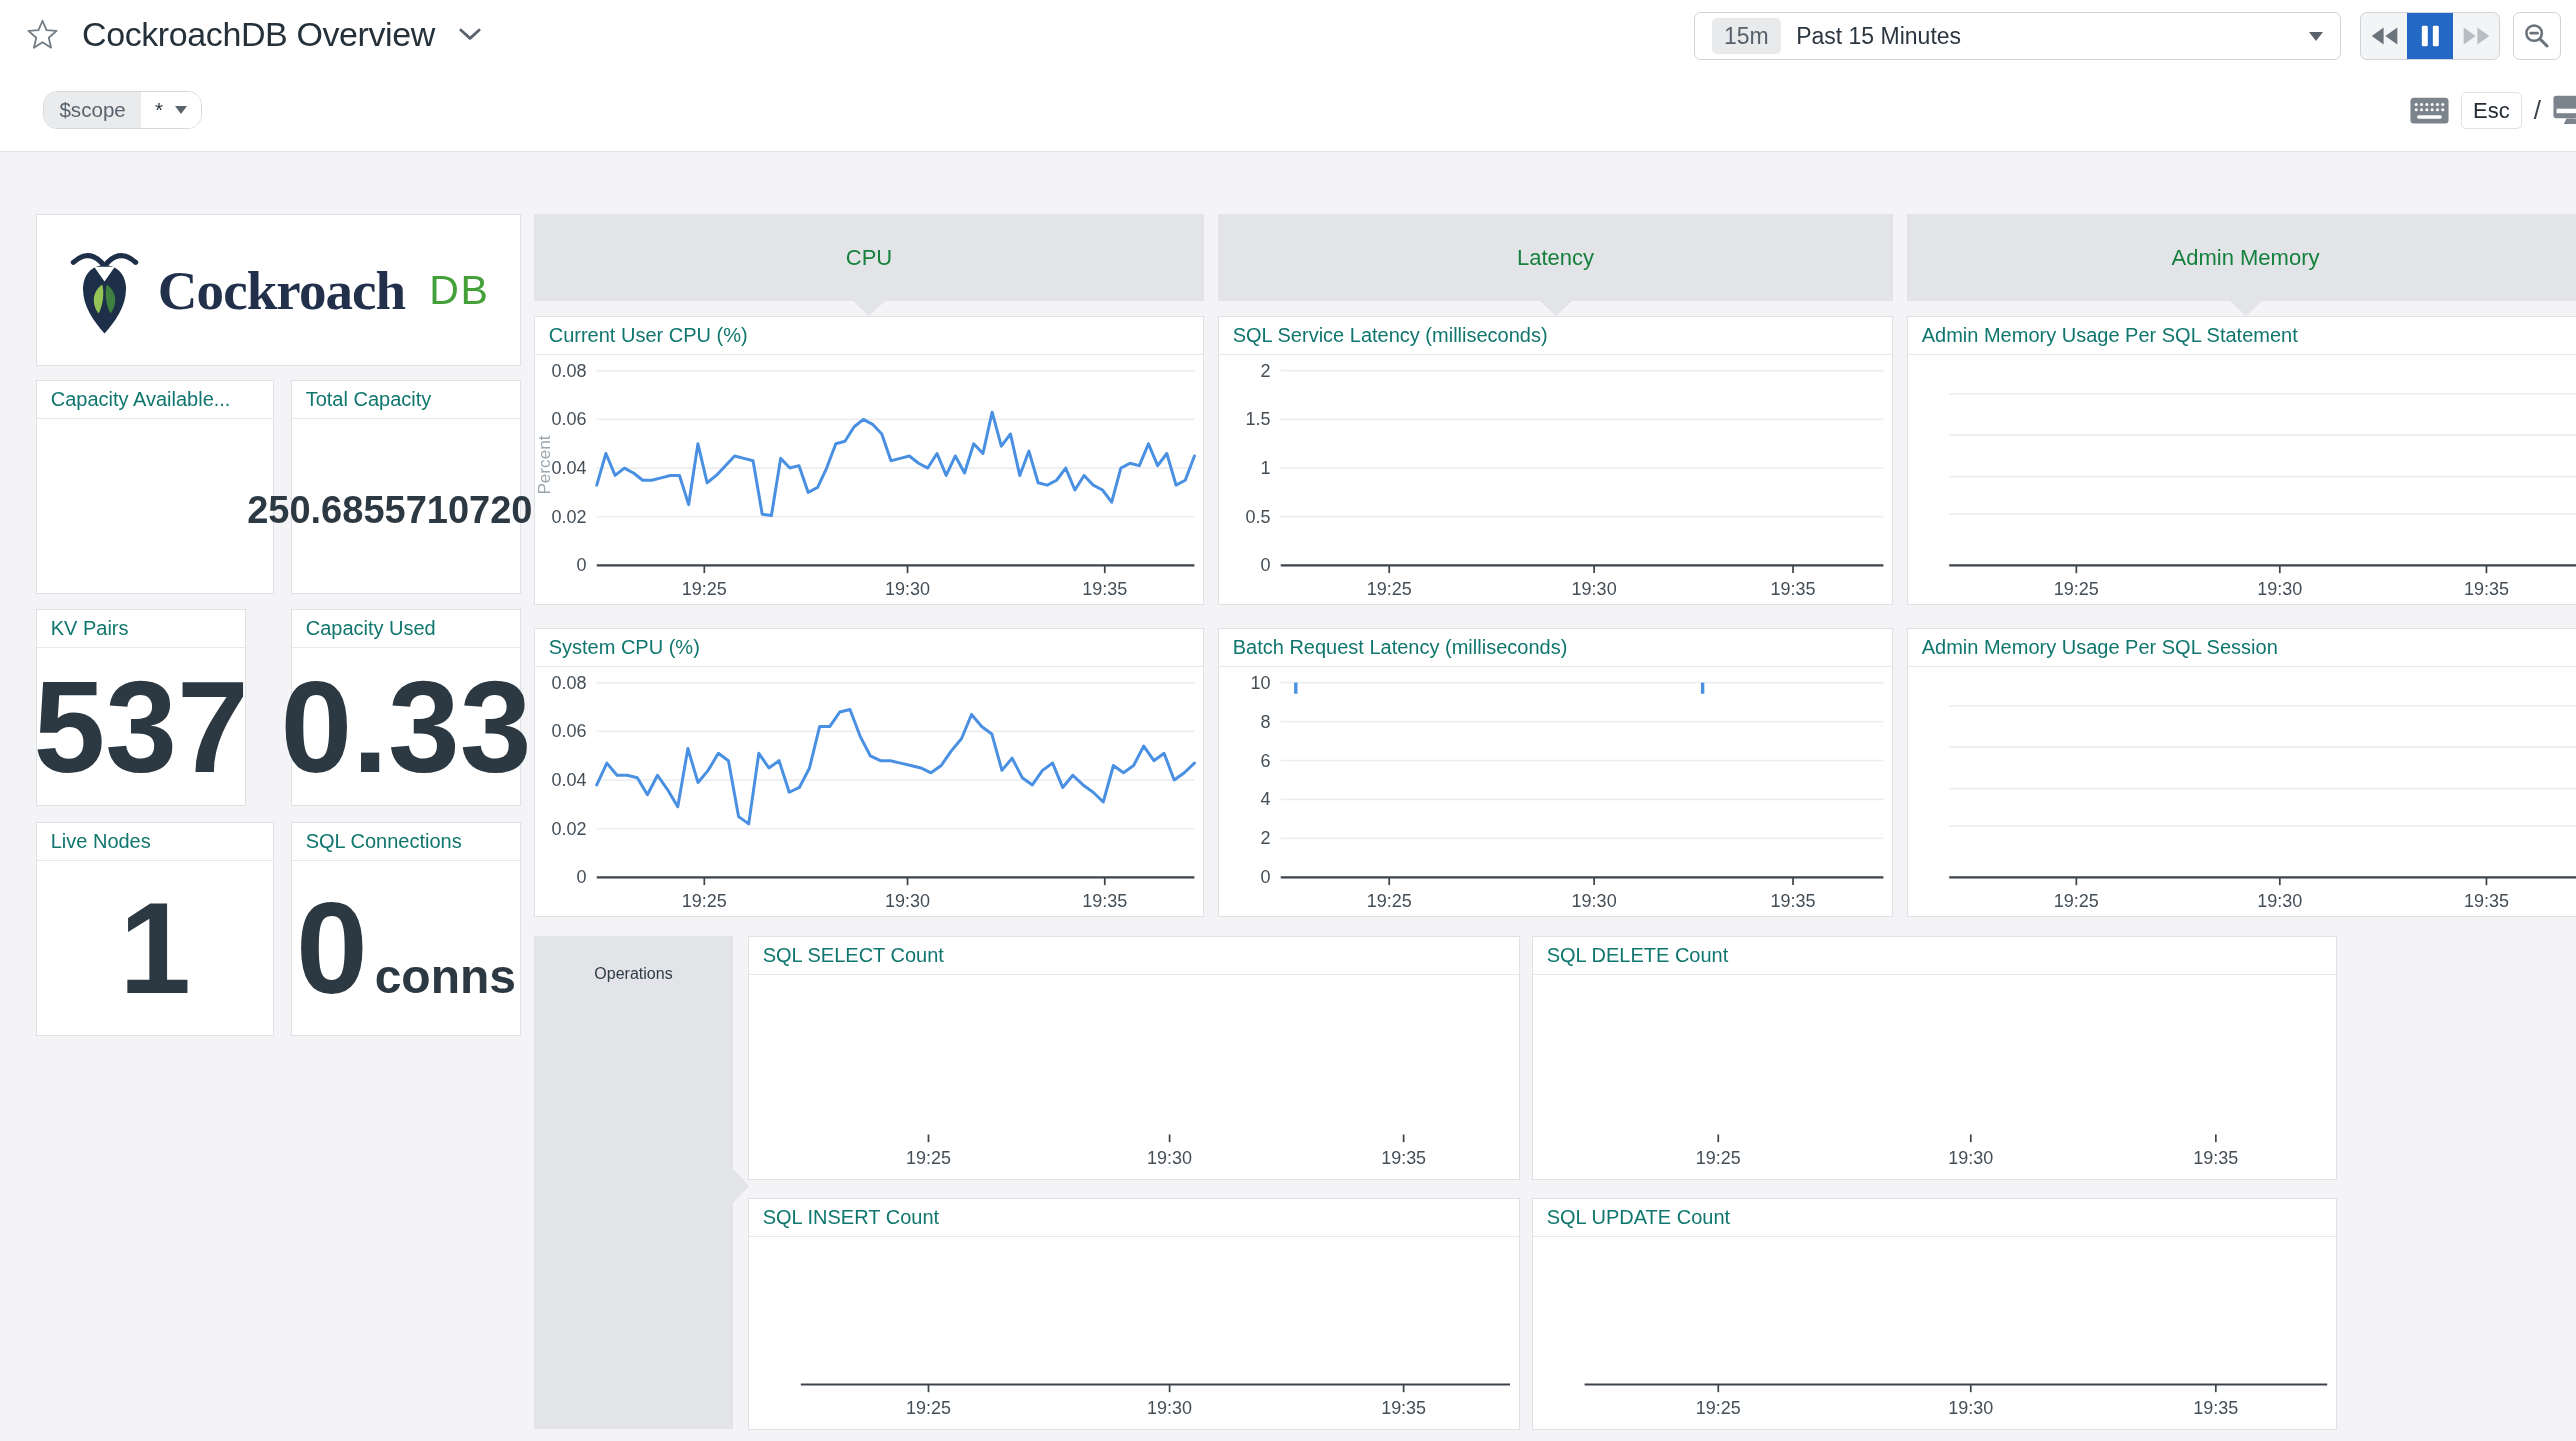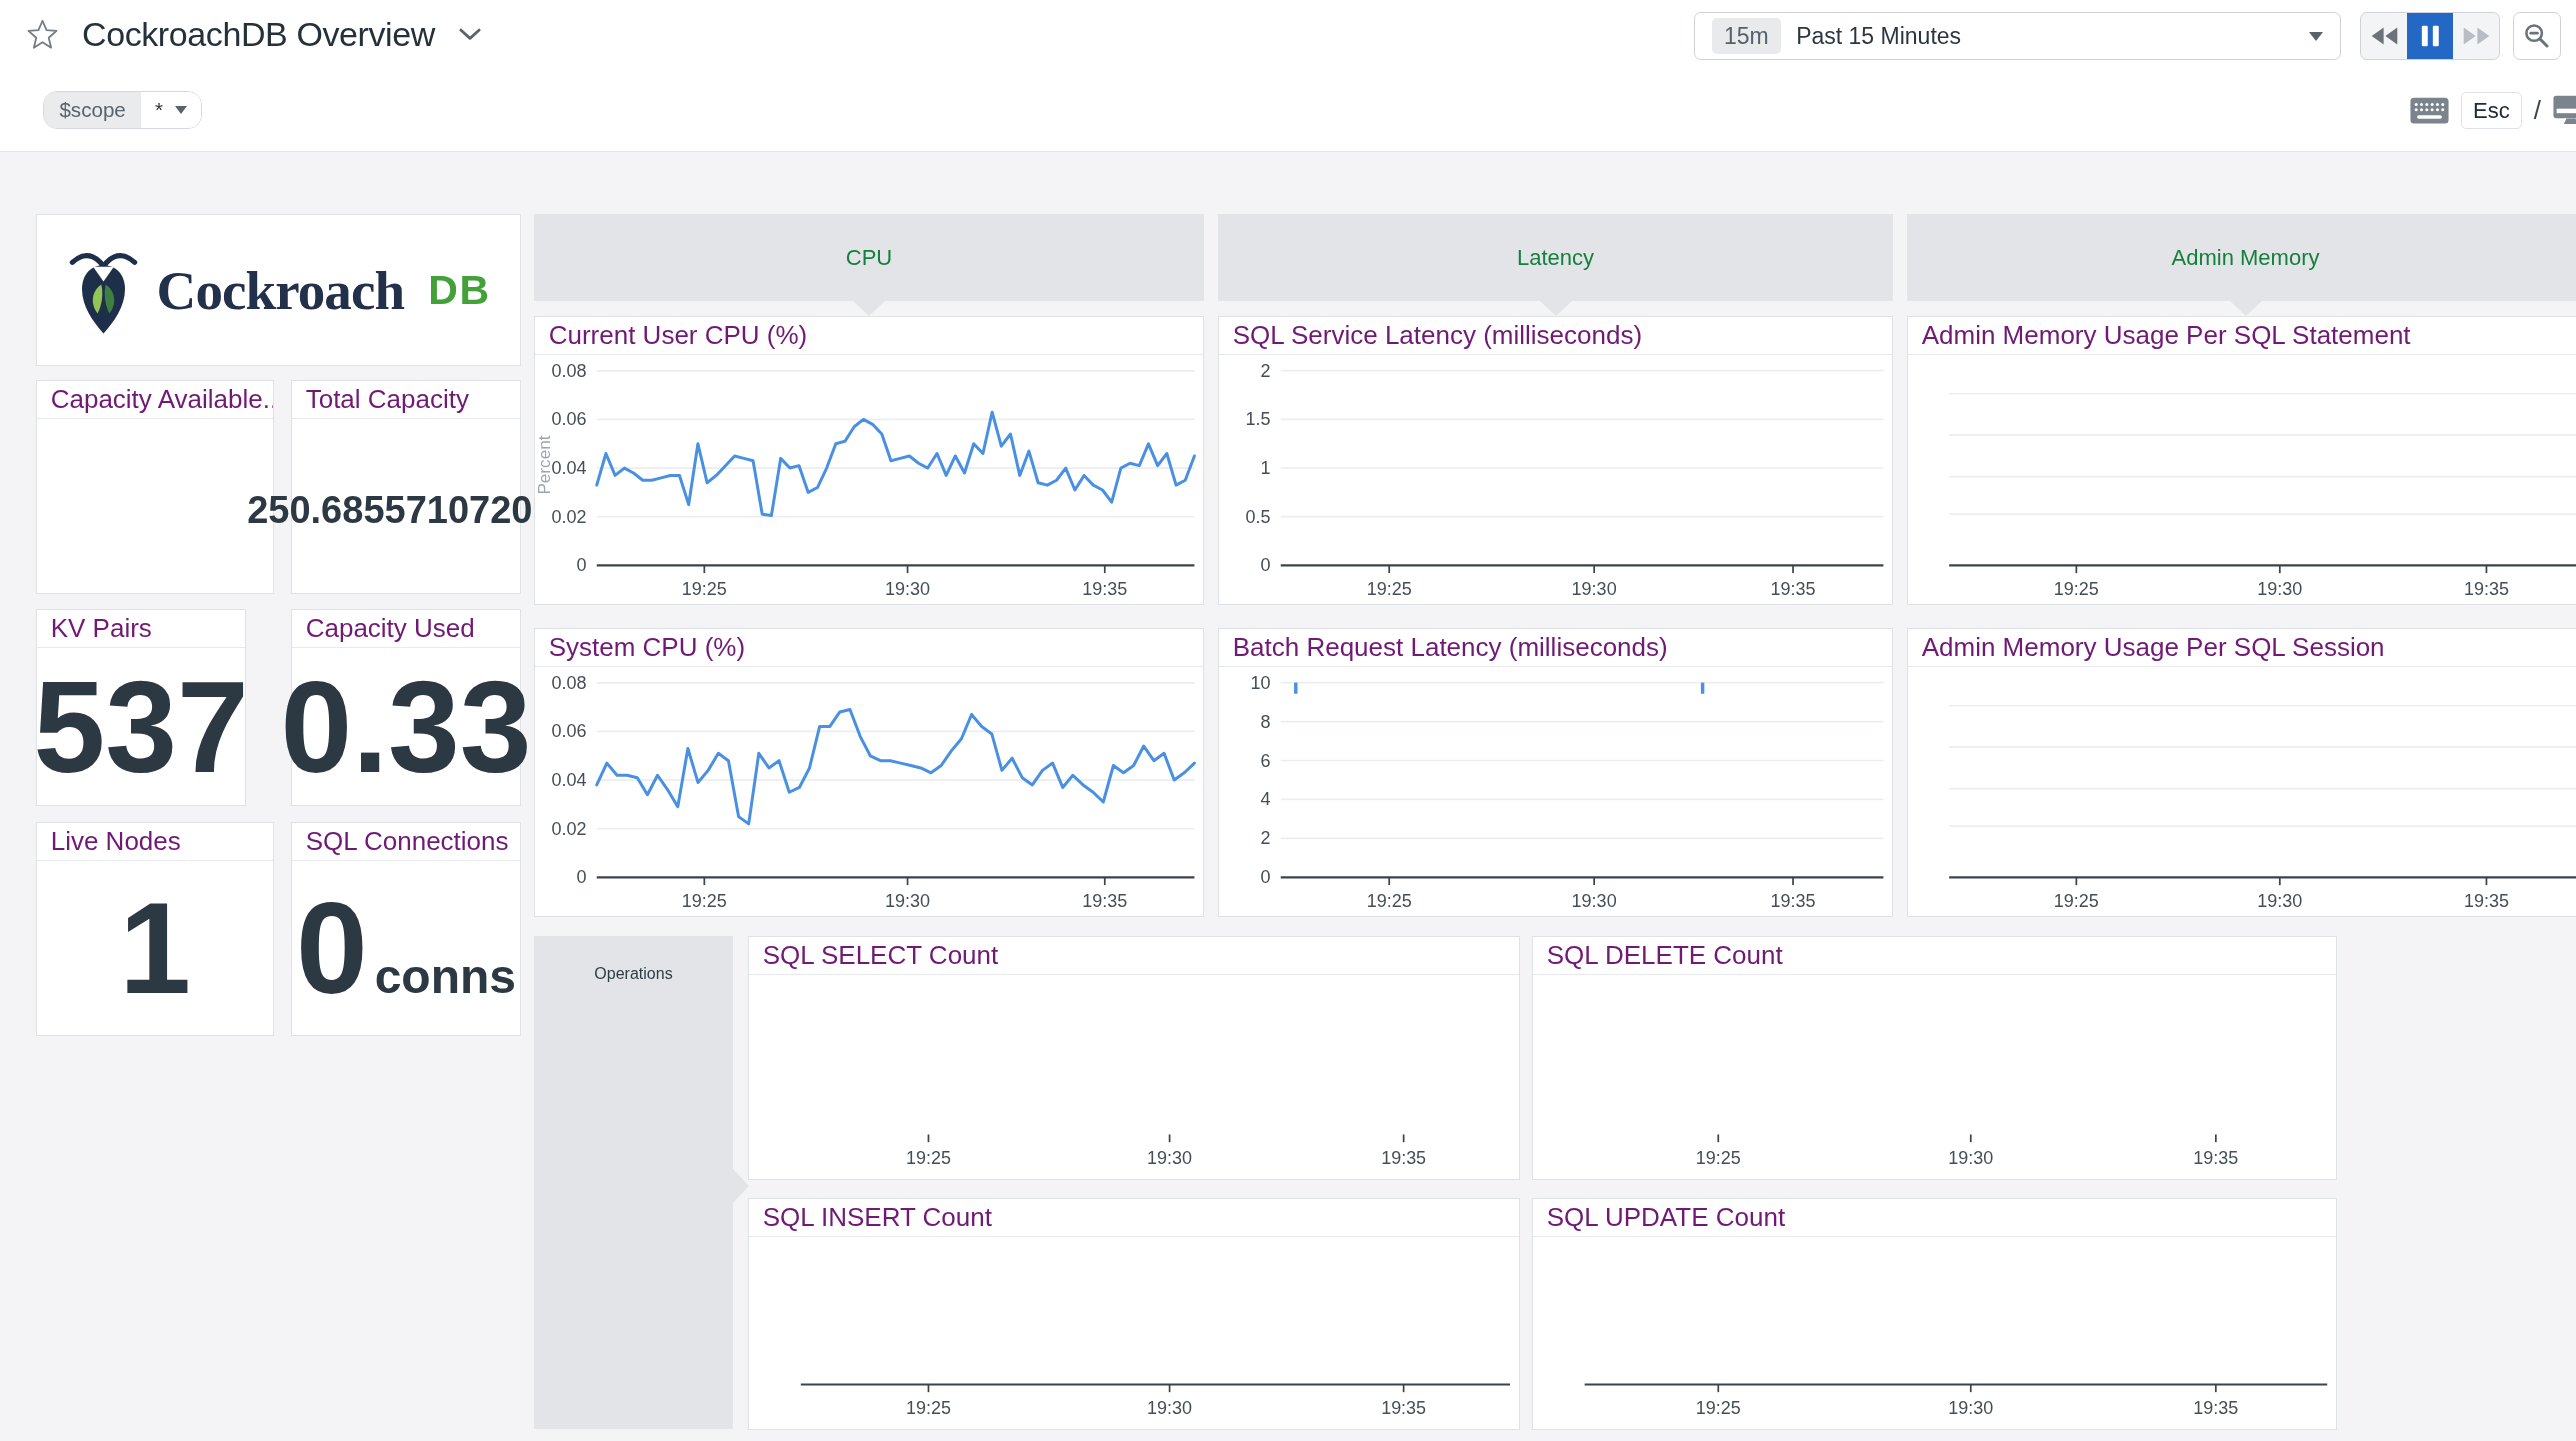--- a/index.html
+++ b/index.html
@@ -40,30 +40,30 @@
   .scope-val { background:#fff; color:#2c3640; display:flex; align-items:center; gap:12px; padding:0 13.7px; }
   .scope-val .tri-down { border-left-width:6.9px; border-right-width:6.9px; border-top-width:8.6px; }
 
   .row2-right { position:absolute; left:2410px; top:89px; height:43px; display:flex; align-items:center; gap:12px; }
   .esc-box { background:#fff; border:0.9px solid #dfe2e4; border-radius:5.1px; padding:4.3px 11px; font-size:22px; color:#222c36; }
   .slash { font-size:26px; color:#3a444e; }
 
   
   .card { position:absolute; background:#fff; border:0.9px solid #dfe2e5; }
   .card-title { height:38px; border-bottom:0.9px solid #e8e9eb; display:flex; align-items:center;
-    padding:0 13.7px; font-size:26px; color:#701a75; white-space:nowrap; overflow:hidden;text-align:center; }
+    padding:0 13.7px; font-size:20px; color:#0f766e; white-space:nowrap; overflow:hidden;text-align:center; }
   .stat-body { position:absolute; left:0; top:39px; right:0; bottom:0;
     display:flex; align-items:center; justify-content:center; }
   .stat-value { font-weight:bold; color:#2c3842; line-height:1; display:flex; align-items:baseline; }
   .stat-unit { font-weight:bold; margin-left:6.9px;margin-top:24px; }
 
   .logo-card { display:flex; align-items:center; justify-content:center; }
   .logo-wrap { display:flex; align-items:center; gap:15.4px; }
   .logo-text { font-family:"Liberation Serif", serif; font-weight:bold; font-size:55px; color:#22304c; letter-spacing:-0.9px; }
-  .logo-db { font-family:"Liberation Sans", sans-serif; font-weight:bold; font-size:41px; letter-spacing:1.7px; margin-left:8.6px; }
+  .logo-db { font-family:"Liberation Sans", sans-serif; font-weight:normal; font-size:41px; letter-spacing:1.7px; margin-left:8.6px; }
 
   
   .group-header { position:absolute; background:#e3e4e7; display:flex; align-items:center; justify-content:center;
     font-size:22px; color:#15803d; }
   .tail-down { position:absolute; left:50%; bottom:-14.6px; transform:translateX(-50%);
     width:0; height:0; border-left:16.3px solid transparent; border-right:16.3px solid transparent; border-top:15.4px solid #e3e4e7; }
   .ops-panel { position:absolute; background:#e3e4e7; }
   .ops-label { position:absolute; left:0; right:0; top:29px; text-align:center; font-size:16px; color:#2e3c46; }
   .tail-right { position:absolute; right:-16.3px; top:233px; width:0; height:0;
     border-top:17px solid transparent; border-bottom:17px solid transparent; border-left:16.3px solid #e3e4e7; }

